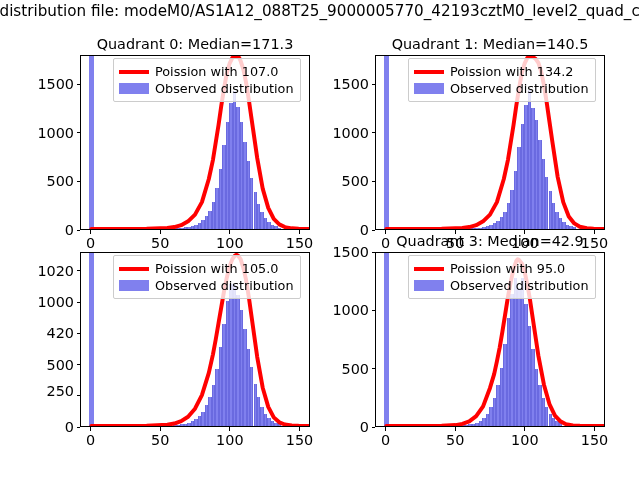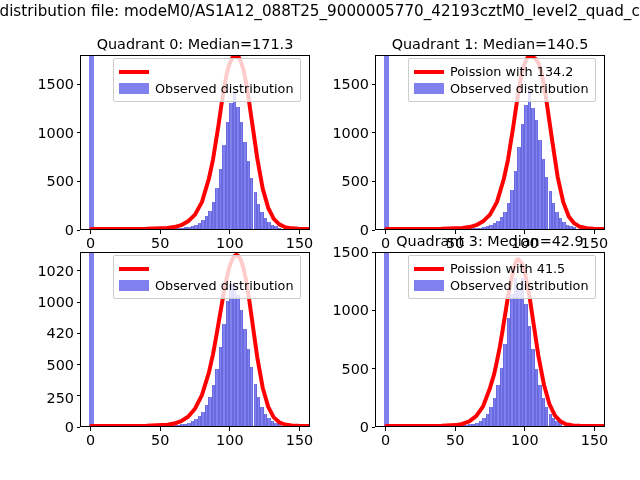--- a/index.html
+++ b/index.html
@@ -194,20 +194,21 @@
           <div class="bar" style="left: 203.864px; width: 3.48485px; height: 0.777778px;"></div>
           <div class="bar" style="left: 210.833px; width: 3.48485px; height: 0.388889px;"></div>
           <svg class="curve" viewBox="0 0 230 175" preserveAspectRatio="none">
             <polyline points="10.45,175.00 38.33,175.00 66.21,174.81 87.12,174.03 94.09,173.06 101.06,171.11 108.03,167.22 115.00,160.42 121.97,147.78 128.94,124.44 133.12,105.00 135.91,87.50 138.70,70.00 141.48,50.56 144.27,33.06 147.06,17.50 149.85,7.78 152.64,1.94 155.42,0.00 158.21,0.97 159.61,1.94 161.00,4.86 163.79,13.61 166.58,27.22 169.36,44.72 172.15,64.17 174.94,83.61 177.73,103.06 183.30,134.17 188.88,153.61 194.45,164.79 200.03,170.33 205.61,173.06 212.58,174.32 219.55,174.71 229.30,174.90" fill="none" stroke="#ff0000" stroke-width="4" stroke-linejoin="round" stroke-linecap="round"></polyline>
           </svg>
         </div>
     </div>
     <div class="legend" id="leg0" style="left: 33px; top: 3px;">
         <div class="legend-row">
           <span class="legend-swatch line" style="background: rgb(255, 0, 0);"></span>
+          <span class="legend-text">Poission with 107.0</span>
         </div>
         <div class="legend-row">
           <span class="legend-swatch patch" style="background: rgb(128, 128, 238);"></span>
           <span class="legend-text">Observed distribution</span>
         </div>
       </div>
     <div id="ticks0"></div>
   <div class="tick-x" style="left: 9.95455px;"></div>
       <div class="ticklabel-x" style="left: 10.4545px;">0</div>
       <div class="tick-x" style="left: 79.6515px;"></div>
@@ -336,39 +337,40 @@
           <div class="bar" style="left: 203.864px; width: 3.48485px; height: 0.875px;"></div>
           <div class="bar" style="left: 210.833px; width: 3.48485px; height: 0.375px;"></div>
           <svg class="curve" viewBox="0 0 230 175" preserveAspectRatio="none">
             <polyline points="10.45,175.00 38.33,175.00 66.21,174.75 87.12,173.75 94.09,172.50 101.06,170.00 108.03,165.63 115.00,157.50 121.97,143.75 128.94,121.25 133.12,102.50 135.91,87.50 138.70,71.25 141.48,55.00 144.27,38.75 147.06,25.00 149.85,13.75 152.64,6.25 155.42,2.50 156.82,1.88 158.21,2.50 161.00,6.25 163.79,15.00 166.58,27.50 169.36,45.00 172.15,65.00 174.94,85.00 177.73,105.00 183.30,136.25 188.88,155.63 194.45,166.25 200.03,171.25 205.61,173.50 212.58,174.50 219.55,174.75 229.30,174.88" fill="none" stroke="#ff0000" stroke-width="4" stroke-linejoin="round" stroke-linecap="round"></polyline>
           </svg>
         </div>
     </div>
     <div class="legend" id="leg2" style="left: 33px; top: 3px;">
         <div class="legend-row">
           <span class="legend-swatch line" style="background: rgb(255, 0, 0);"></span>
+          <span class="legend-text">Poission with 105.0</span>
         </div>
         <div class="legend-row">
           <span class="legend-swatch patch" style="background: rgb(128, 128, 238);"></span>
           <span class="legend-text">Observed distribution</span>
         </div>
       </div>
     <div id="ticks2"></div>
   <div class="tick-x" style="left: 9.95455px;"></div>
       <div class="ticklabel-x" style="left: 10.4545px;">0</div>
       <div class="tick-x" style="left: 79.6515px;"></div>
       <div class="ticklabel-x" style="left: 80.1515px;">50</div>
       <div class="tick-x" style="left: 149.348px;"></div>
       <div class="ticklabel-x" style="left: 149.848px;">100</div>
       <div class="tick-x" style="left: 219.045px;"></div>
       <div class="ticklabel-x" style="left: 219.545px;">150</div>
       <div class="tick-y" style="top: 174.5px;"></div>
       <div class="ticklabel-y" style="top: 175px;">0</div>
       <div class="tick-y" style="top: 143.25px;"></div>
-      <div class="ticklabel-y" style="top: 146px;">250</div>
+      <div class="ticklabel-y" style="top: 139px;">250</div>
       <div class="tick-y" style="top: 112px;"></div>
       <div class="ticklabel-y" style="top: 112.5px;">500</div>
       <div class="tick-y" style="top: 80.75px;"></div>
       <div class="ticklabel-y" style="top: 81.25px;">420</div>
       <div class="tick-y" style="top: 49.5px;"></div>
       <div class="ticklabel-y" style="top: 50px;">1000</div>
       <div class="tick-y" style="top: 18.25px;"></div>
       <div class="ticklabel-y" style="top: 18.75px;">1020</div>
     </div>
 
@@ -410,21 +412,21 @@
           <div class="bar" style="left: 196.894px; width: 3.48485px; height: 0.466667px;"></div>
           <div class="bar" style="left: 203.864px; width: 3.48485px; height: 0.233333px;"></div>
           <svg class="curve" viewBox="0 0 230 175" preserveAspectRatio="none">
             <polyline points="10.45,175.00 38.33,175.00 66.21,174.77 80.15,174.07 87.12,172.90 94.09,170.33 101.06,165.08 108.03,155.17 115.00,136.50 119.18,122.50 121.97,109.67 124.76,95.67 127.55,79.33 130.33,61.83 133.12,44.33 135.91,29.17 138.70,16.33 141.48,8.17 142.88,6.42 144.27,7.00 147.06,10.50 149.85,18.67 152.64,31.50 155.42,47.83 158.21,66.50 161.00,85.17 163.79,103.83 169.36,133.00 174.94,152.83 180.52,164.50 186.09,170.33 191.67,173.13 198.64,174.42 205.61,174.77 212.58,174.88 229.30,175.00" fill="none" stroke="#ff0000" stroke-width="4" stroke-linejoin="round" stroke-linecap="round"></polyline>
           </svg>
         </div>
     </div>
     <div class="legend" id="leg3" style="left: 33px; top: 3px;">
         <div class="legend-row">
           <span class="legend-swatch line" style="background: rgb(255, 0, 0);"></span>
-          <span class="legend-text">Poission with 41.5</span>
+          <span class="legend-text">Poission with 95.0</span>
         </div>
         <div class="legend-row">
           <span class="legend-swatch patch" style="background: rgb(128, 128, 238);"></span>
           <span class="legend-text">Observed distribution</span>
         </div>
       </div>
     <div id="ticks3"></div>
   <div class="tick-x" style="left: 9.95455px;"></div>
       <div class="ticklabel-x" style="left: 10.4545px;">0</div>
       <div class="tick-x" style="left: 79.6515px;"></div>

